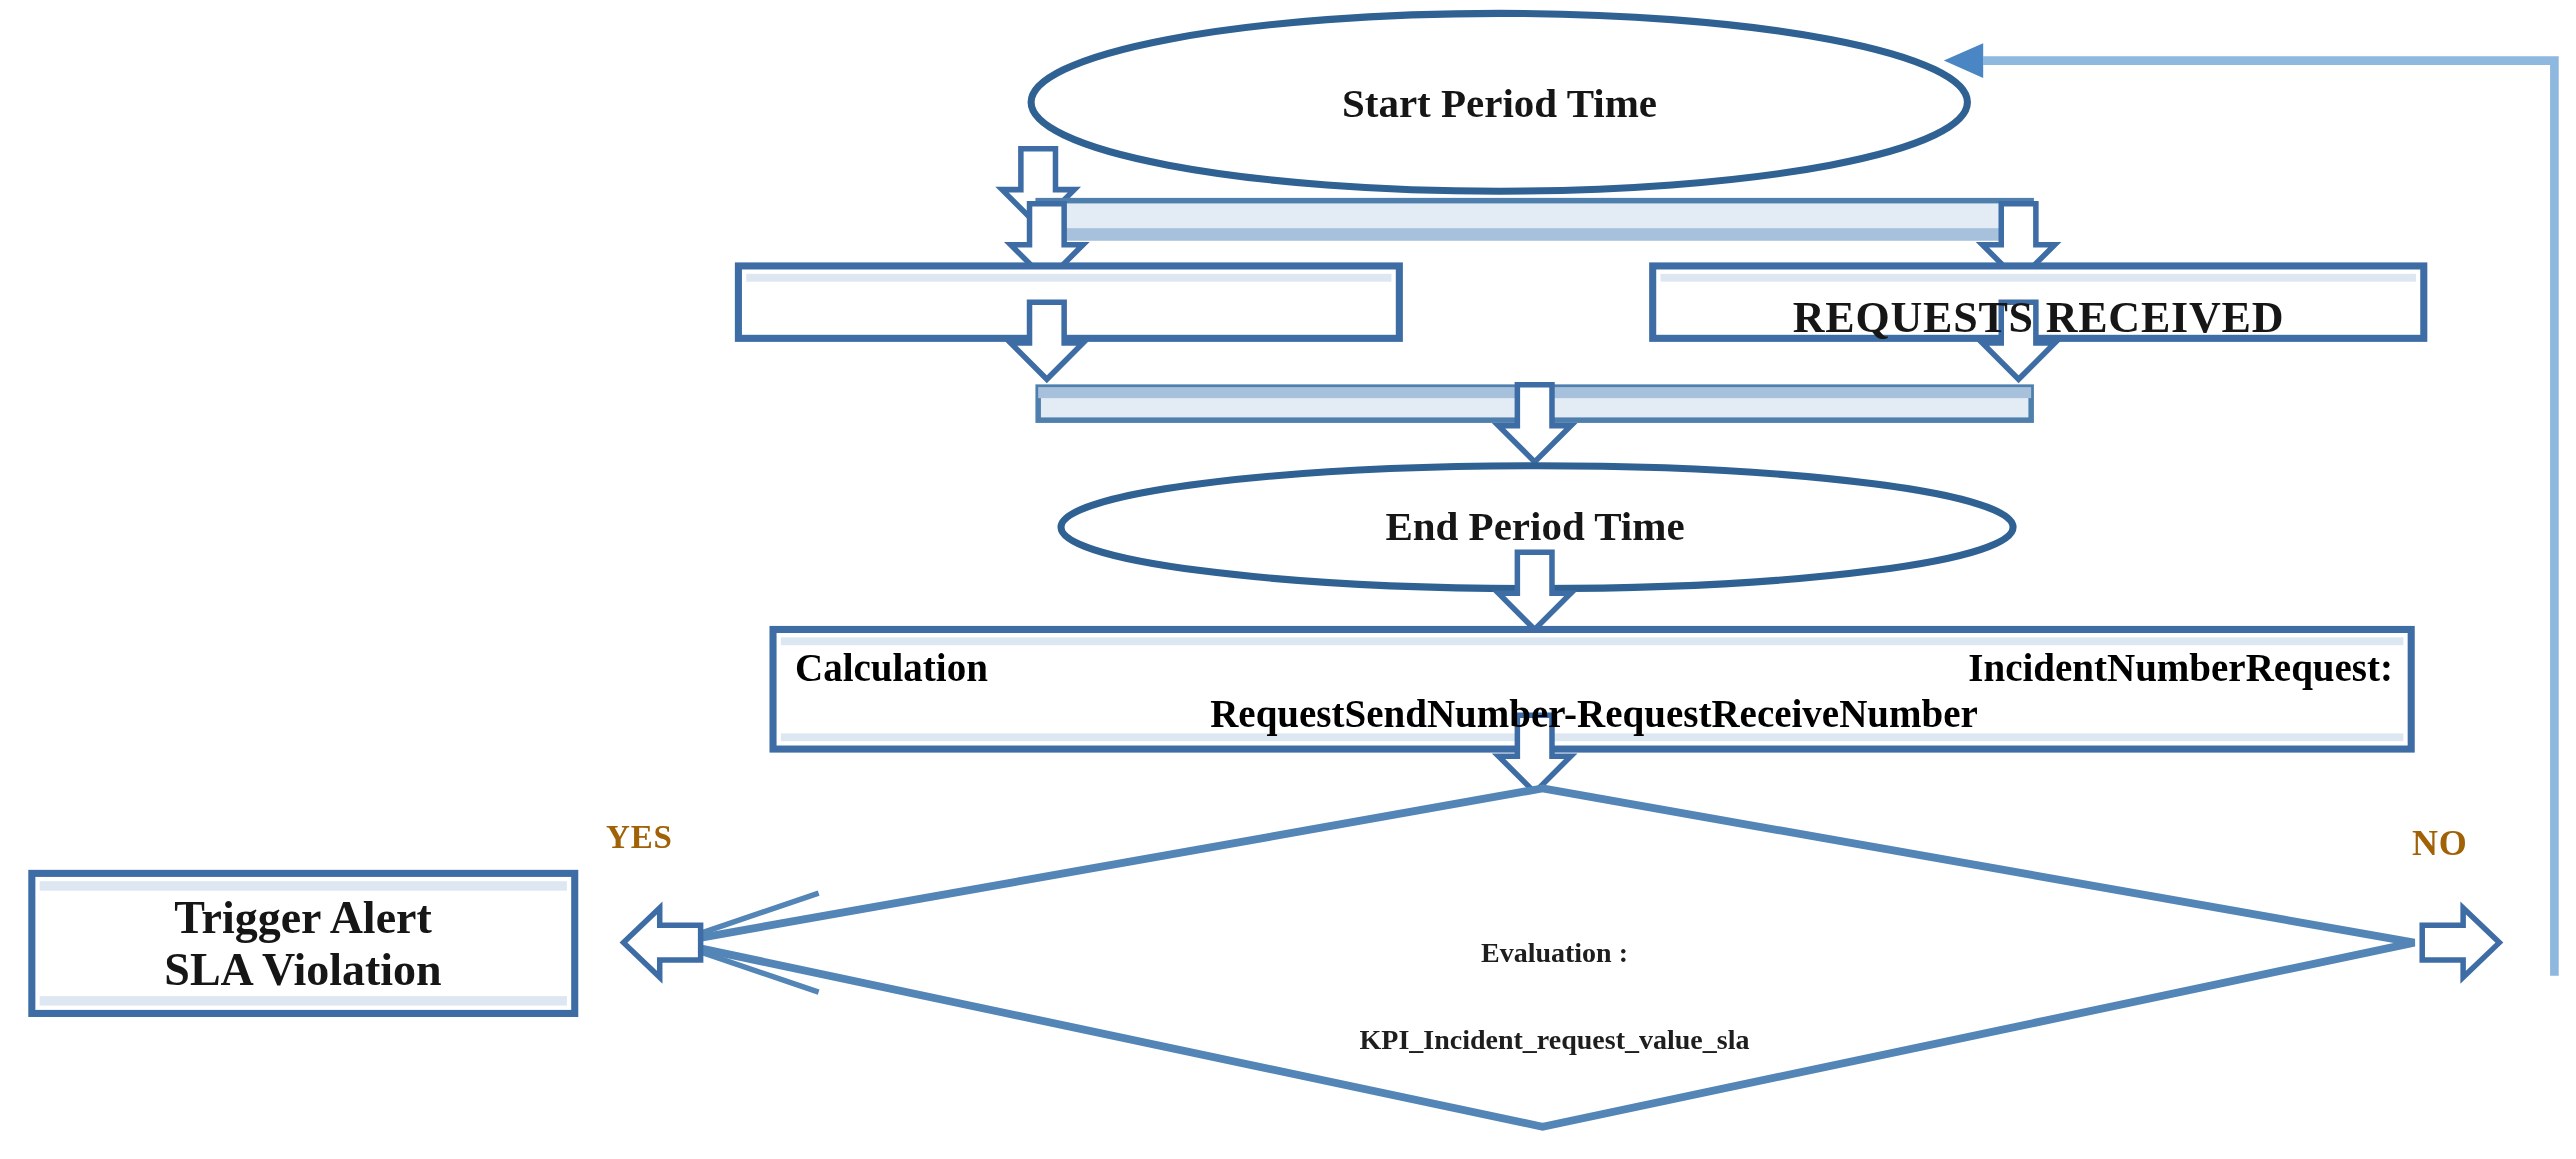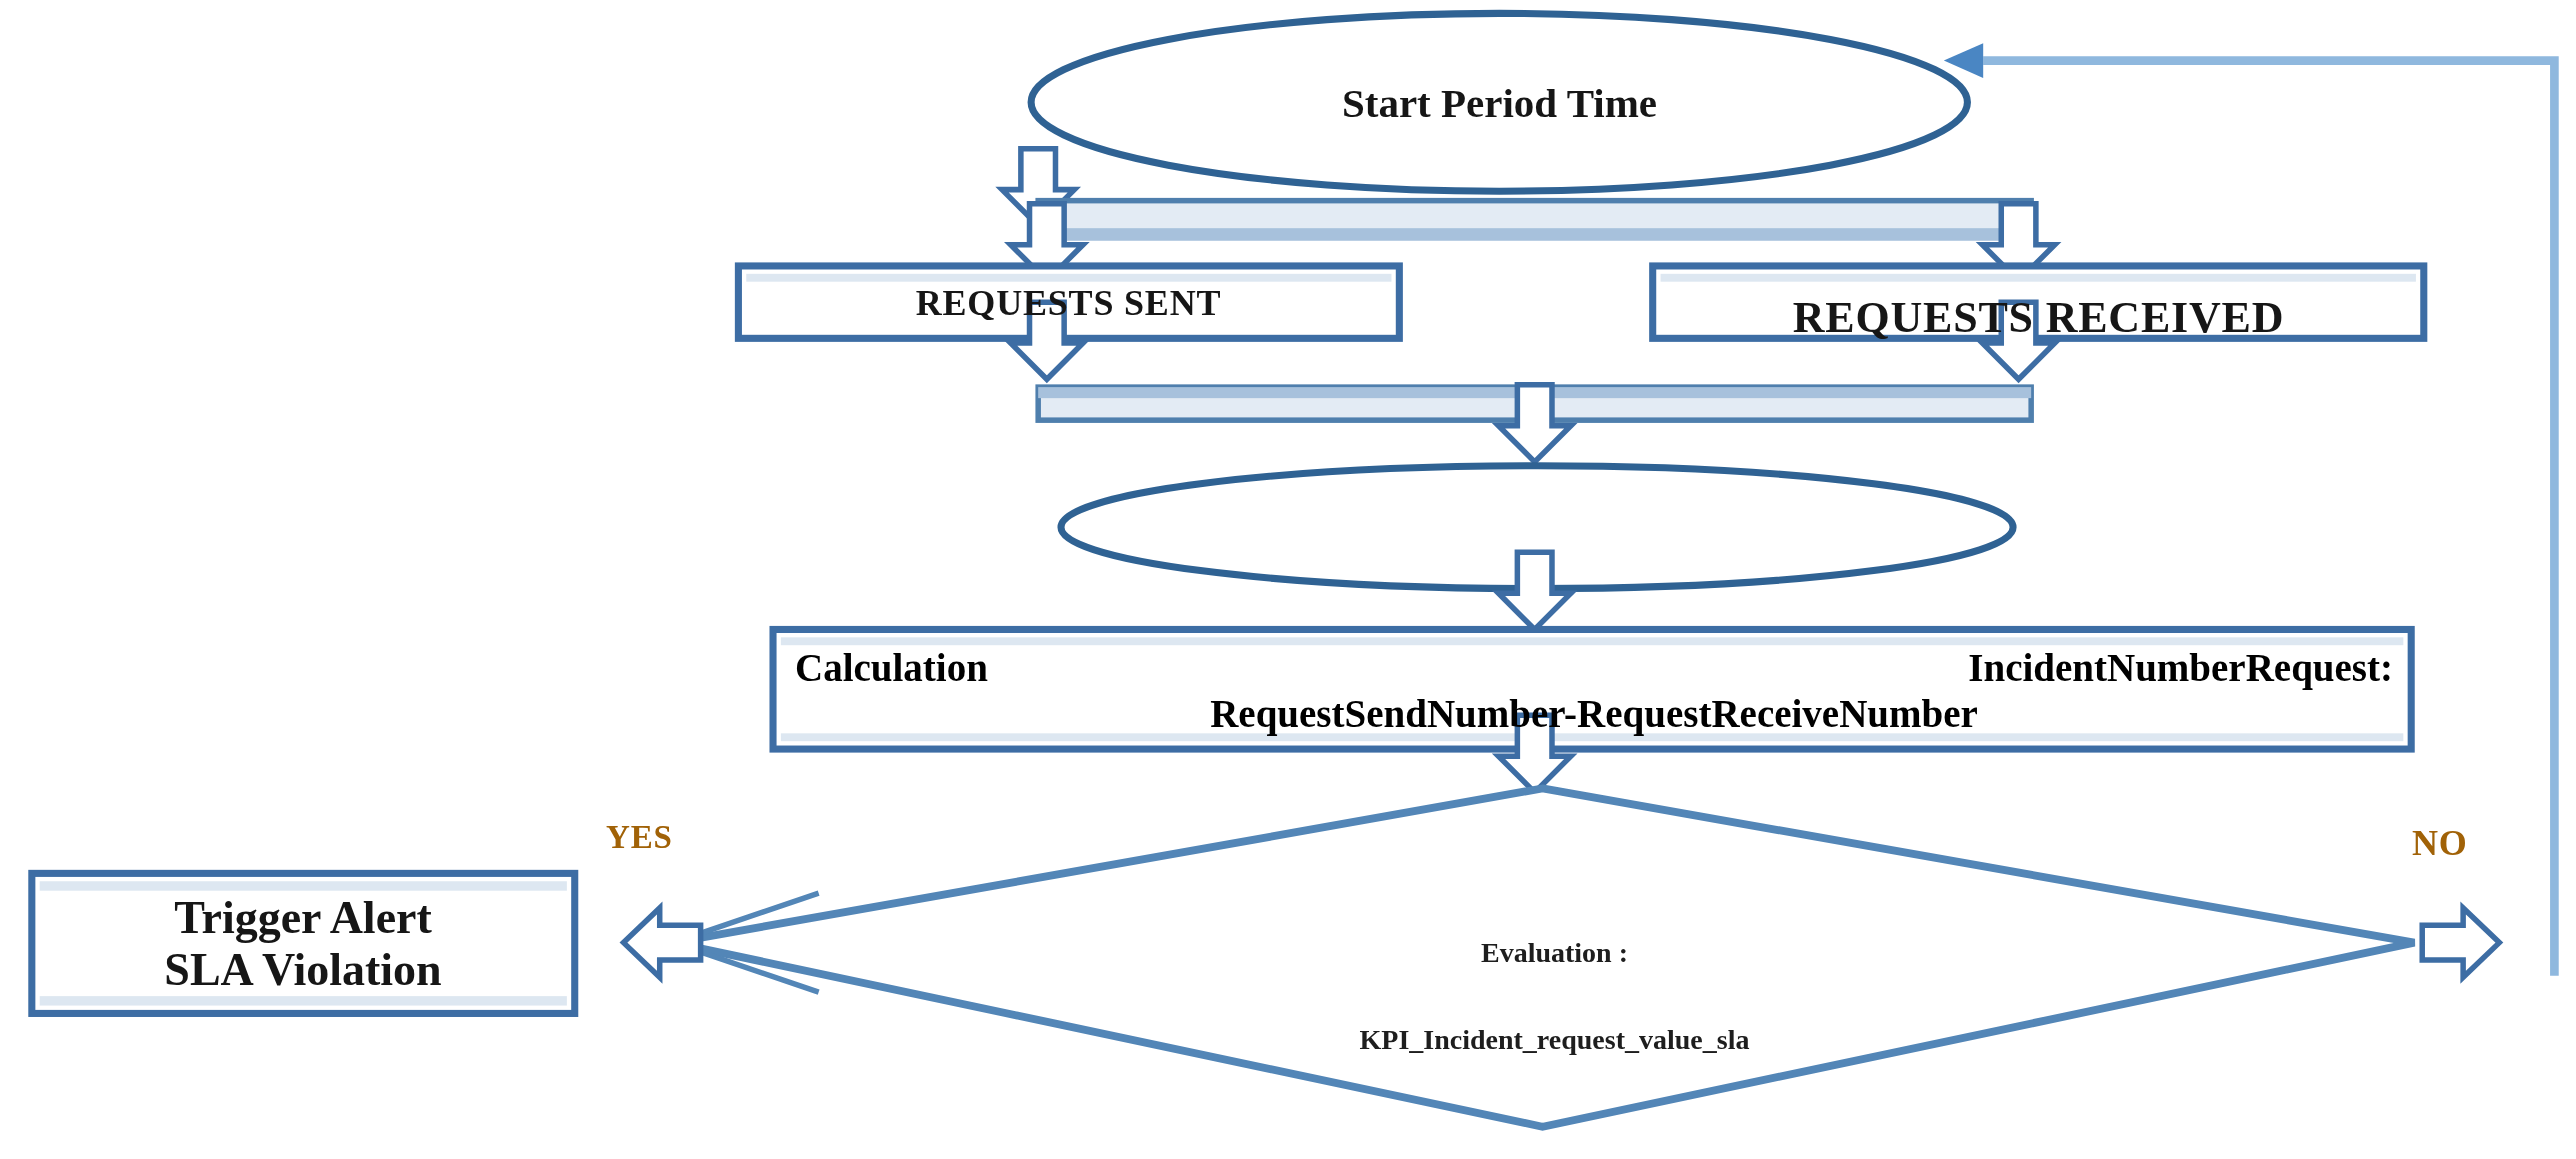--- a/index.html
+++ b/index.html
@@ -152,24 +152,24 @@
     <g>
       <rect x="40" y="1110" width="690" height="178" fill="#ffffff" stroke="#3d6da4" stroke-width="9"></rect>
       <rect x="50" y="1120" width="670" height="12" fill="#dde7f1" stroke="none"></rect>
       <rect x="50" y="1266" width="670" height="12" fill="#dde7f1" stroke="none"></rect>
     </g>
 
   </svg>
 
   <div class="node-label" style="left:1031px; top:79px; width:937px; height:49px; font-size:41px;">Start Period Time</div>
 
-  <div class="node-label" style="left:738px; top:279px; width:661px; height:49px; font-size:36px; letter-spacing:0.8px;">REQUESTS SENT</div>
 
   <div class="node-label" style="left:1653px; top:293px; width:771px; height:49px; font-size:44px; letter-spacing:0.8px;">REQUESTS RECEIVED</div>
 
+  <div class="node-label" style="left:1063px; top:502px; width:944px; height:49px; font-size:41px;">End Period Time</div>
 
   <div class="calc-label" style="left:795px; top:645px; width:1598px; font-size:39px;">
     <div class="calc-row1">
       <span>Calculation</span>
       <span>IncidentNumberRequest:</span>
     </div>
     <div style="text-align:center;">RequestSendNumber-RequestReceiveNumber</div>
   </div>
 
   <div class="diamond-label" style="left:1145px; top:888px; width:819px; font-size:28px;">

